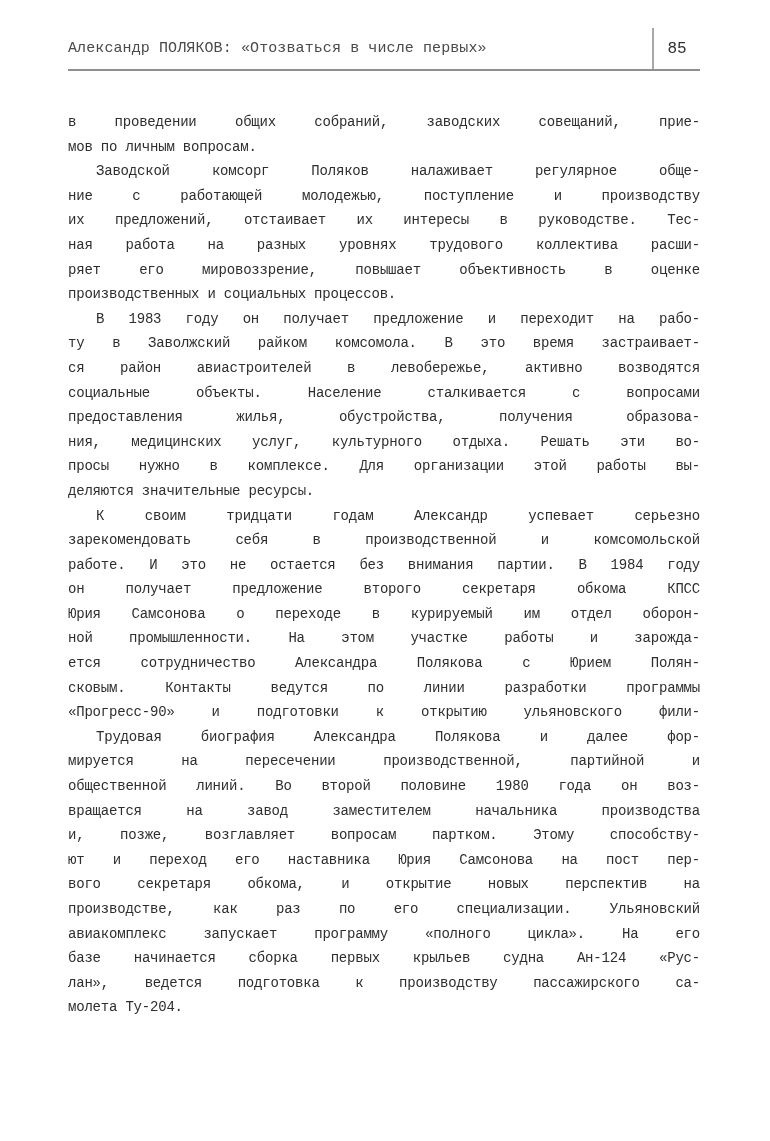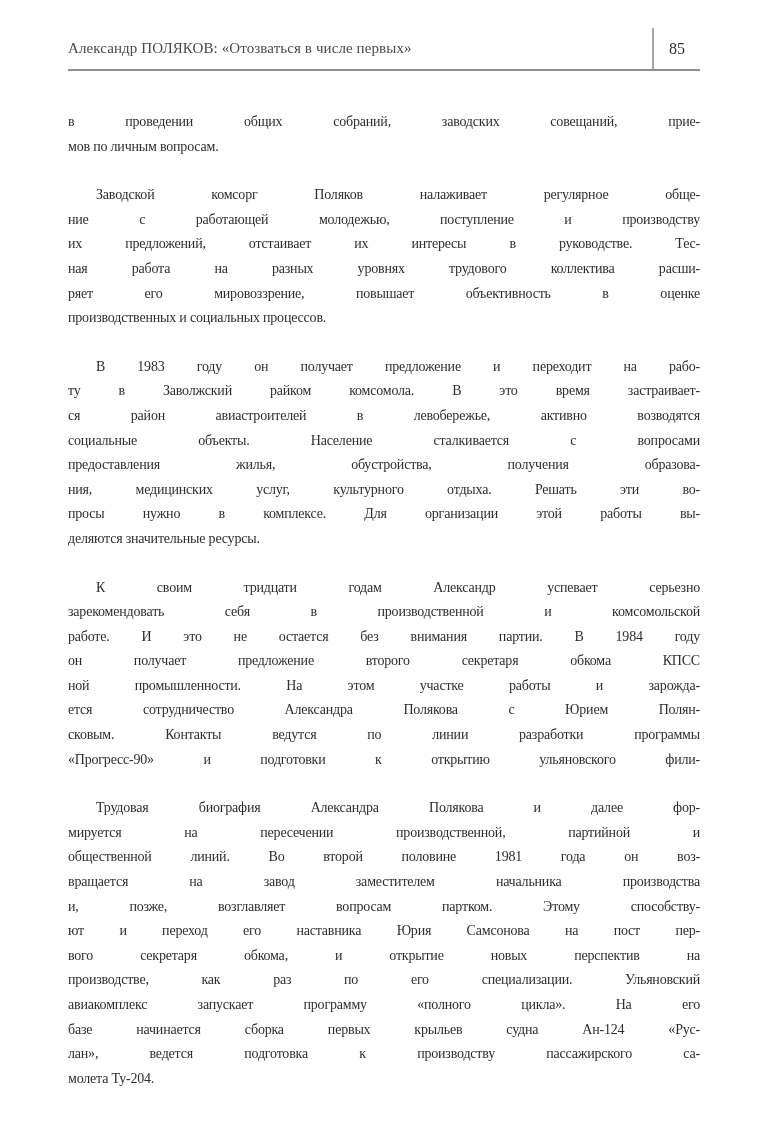--- a/index.html
+++ b/index.html
@@ -1,21 +1,21 @@
 <!DOCTYPE html>
 <html><head>
 <meta charset="utf-8">
 <style>
   html, body { margin: 0; padding: 0; background: #ffffff; }
   .page {
     position: relative;
     width: 770px;
     height: 1141px;
     background: #ffffff;
-    font-family: Liberation Serif, serif;
+    font-family: Liberation Mono, monospace;
     overflow: hidden;
   }
   .header {
     position: absolute;
     left: 68px;
     top: 28px;
     width: 632px;
     height: 41px;
     display: flex;
     align-items: center;
@@ -52,21 +52,21 @@
     position: absolute;
     left: 68px;
     top: 110px;
     width: 632px;
     font-size: 14px;
     line-height: 24.6px;
     color: #2e2e2e;
     letter-spacing: -0.2px;
   }
   .para { margin: 0; }
-  .para + .para { margin-top: 24px; }
+  .para + .para { margin-top: 0; }
   .line {
     text-align: justify;
     text-align-last: justify;
   }
   .line.last {
     text-align-last: left;
   }
   .para.indent .line:first-child {
     text-indent: 28px;
   }
@@ -102,29 +102,30 @@
         <div class="line">предоставления жилья, обустройства, получения образова-</div>
         <div class="line">ния, медицинских услуг, культурного отдыха. Решать эти во-</div>
         <div class="line">просы нужно в комплексе. Для организации этой работы вы-</div>
         <div class="line last">деляются значительные ресурсы.</div>
       </div>
       <div class="para indent">
         <div class="line">К своим тридцати годам Александр успевает серьезно</div>
         <div class="line">зарекомендовать себя в производственной и комсомольской</div>
         <div class="line">работе. И это не остается без внимания партии. В 1984 году</div>
         <div class="line">он получает предложение второго секретаря обкома КПСС</div>
+        <div class="line">Юрия Самсонова о переходе в курируемый им отдел оборон-</div>
         <div class="line">ной промышленности. На этом участке работы и зарожда-</div>
         <div class="line">ется сотрудничество Александра Полякова с Юрием Полян-</div>
         <div class="line">сковым. Контакты ведутся по линии разработки программы</div>
         <div class="line">«Прогресс-90» и подготовки к открытию ульяновского фили-</div>
       </div>
       <div class="para indent">
         <div class="line">Трудовая биография Александра Полякова и далее фор-</div>
         <div class="line">мируется на пересечении производственной, партийной и</div>
-        <div class="line">общественной линий. Во второй половине 1981 года он воз-</div>
+        <div class="line">общественной линий. Во второй половине 1980 года он воз-</div>
         <div class="line">вращается на завод заместителем начальника производства</div>
         <div class="line">и, позже, возглавляет вопросам партком. Этому способству-</div>
         <div class="line">ют и переход его наставника Юрия Самсонова на пост пер-</div>
         <div class="line">вого секретаря обкома, и открытие новых перспектив на</div>
         <div class="line">производстве, как раз по его специализации. Ульяновский</div>
         <div class="line">авиакомплекс запускает программу «полного цикла». На его</div>
         <div class="line">базе начинается сборка первых крыльев судна Ан-124 «Рус-</div>
         <div class="line">лан», ведется подготовка к производству пассажирского са-</div>
         <div class="line last">молета Ту-204.</div>
       </div>

